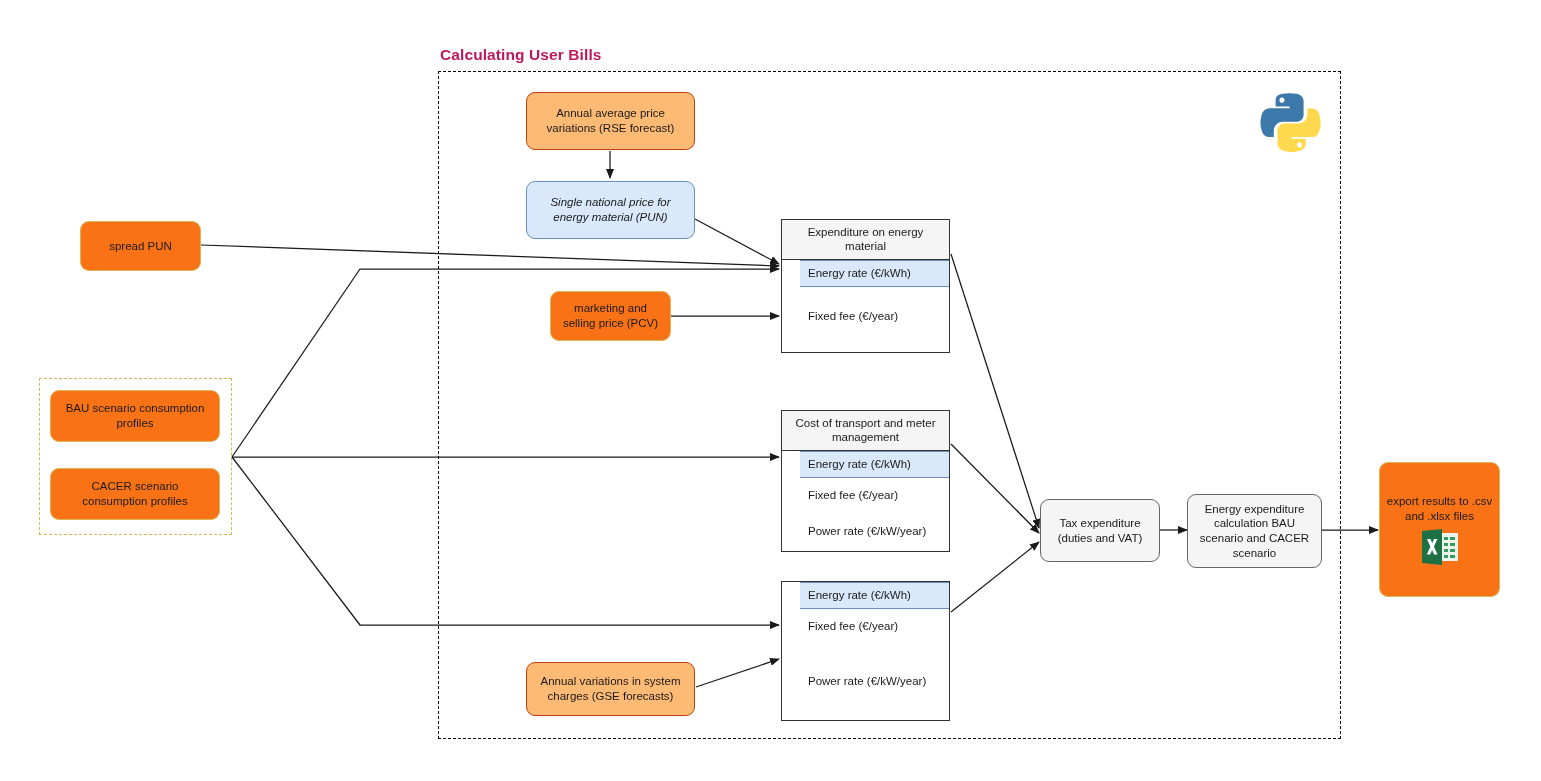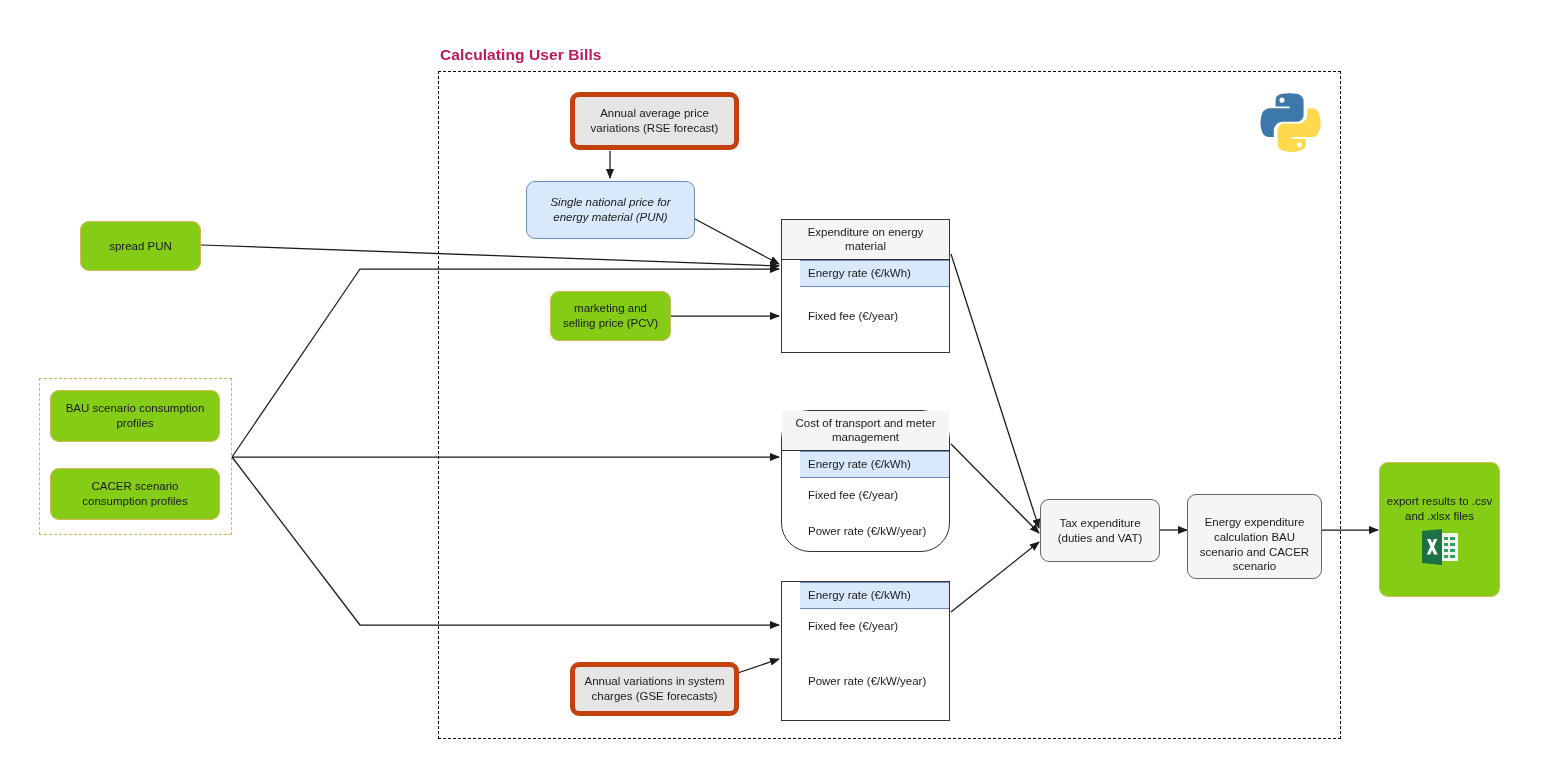--- a/index.html
+++ b/index.html
@@ -35,27 +35,26 @@
     text-align: center;
     font-size: 11.5px;
     line-height: 1.28;
     color: #1a1a1a;
     padding: 4px 7px;
   }
   .rounded {
     border-radius: 9px;
   }
   .yellow {
-    background: #84cc16;
+    background: #f97316;
     border: 1px solid #d6b656;
   }
   .purple {
-    background: #e5e5e5;
-    border: 5px solid #c2410c;
-    margin-left: 44px;
+    background: #fdba74;
+    border: 1px solid #c2410c;
   }
   .blue {
     background: #dae8fc;
     border: 1px solid #6c8ebf;
     font-style: italic;
   }
   .grey {
     background: #f5f5f5;
     border: 1px solid #666666;
   }
@@ -225,21 +224,21 @@
   </div>
 
   <div class="node rounded purple" style="left:526px; top:662px; width:169px; height:54px;">
     <span>Annual variations in system charges (GSE forecasts)</span>
   </div>
 
   <div class="node rounded grey" style="left:1040px; top:499px; width:120px; height:63px;">
     <span>Tax expenditure (duties and VAT)</span>
   </div>
 
-  <div class="node rounded grey" style="left:1187px; top:494px; width:135px; height:85px;align-items:flex-end;">
+  <div class="node rounded grey" style="left:1187px; top:494px; width:135px; height:74px;">
     <span>Energy expenditure calculation BAU scenario and CACER scenario</span>
   </div>
 
   <div class="node-stack rounded yellow" style="left:1379px; top:462px; width:121px; height:135px;">
     <span class="lbl">export results to .csv and .xlsx files</span>
     <span class="xlicon" style="position:relative; width:40px; height:36px; display:block;">
       <svg width="40" height="36" viewBox="0 0 40 36">
         <rect x="16" y="4" width="22" height="28" fill="#eef3ee"></rect>
         <g fill="#2f9e5e">
           <rect x="24" y="8" width="4" height="3"></rect>
@@ -256,21 +255,21 @@
       </svg>
     </span>
   </div>
 
   <div class="table" style="left:781px; top:219px; width:169px; height:134px;">
     <div class="th">Expenditure on energy material</div>
     <div class="tr hl" style="height:27px;">Energy rate (€/kWh)</div>
     <div class="tr" style="flex:1; padding-top:0;">Fixed fee (€/year)</div>
   </div>
 
-  <div class="table" style="left:781px; top:410px; width:169px; height:142px;border-radius:29px;">
+  <div class="table" style="left:781px; top:410px; width:169px; height:142px;">
     <div class="th">Cost of transport and meter management</div>
     <div class="tr hl" style="height:27px;">Energy rate (€/kWh)</div>
     <div class="tr" style="height:34px;">Fixed fee (€/year)</div>
     <div class="tr" style="flex:1;">Power rate (€/kW/year)</div>
   </div>
 
   <div class="table" style="left:781px; top:581px; width:169px; height:140px;">
     <div class="tr hl" style="height:27px;">Energy rate (€/kWh)</div>
     <div class="tr" style="height:34px;">Fixed fee (€/year)</div>
     <div class="tr" style="flex:1;">Power rate (€/kW/year)</div>

